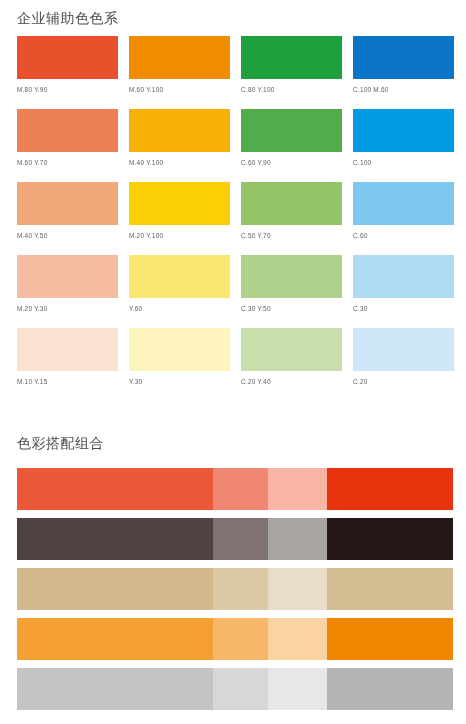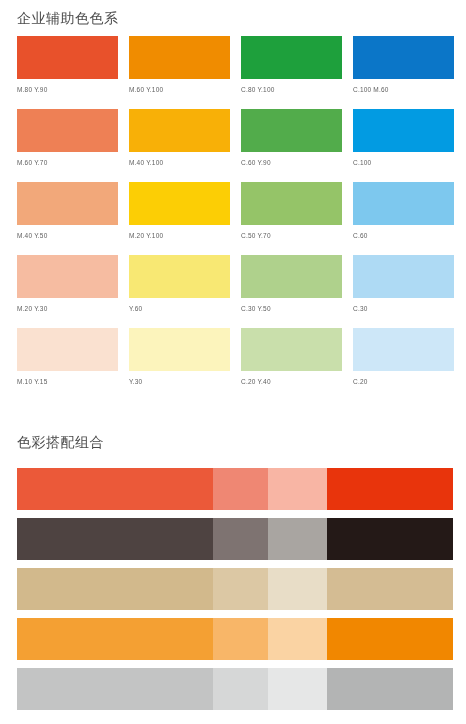--- a/index.html
+++ b/index.html
@@ -27,21 +27,21 @@
     position: absolute;
     left: 17px;
     font-size: 14px;
     line-height: 18px;
     font-weight: 400;
     color: #4a4a4a;
     letter-spacing: 0.5px;
     white-space: nowrap;
   }
   #title-aux { top: 9px; }
-  #title-combo { top: 434px; font-family: Liberation Mono, monospace; }
+  #title-combo { top: 434px; }
 
   .swatch-grid {
     position: absolute;
     left: 17px;
     top: 36px;
     width: 436px;
   }
   .swatch-row {
     display: flex;
     gap: 11px;

